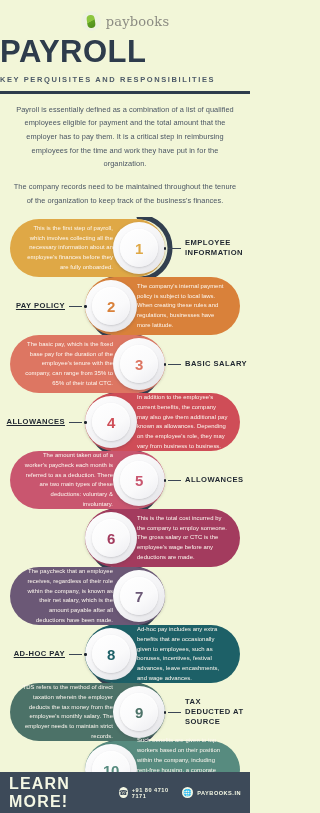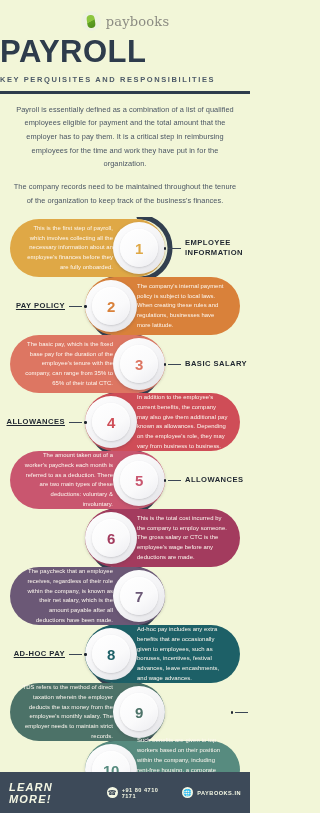--- a/index.html
+++ b/index.html
@@ -109,21 +109,21 @@
   .dash .dt { width:2.5px; height:2.5px; border-radius:50%; background:#1f2630; }
   .row.right .dash { flex-direction:row-reverse; }
 
   
   .footer {
     position:absolute; left:0; bottom:0; width:250px; height:41px;
     background:#3d4a59;
     display:flex; align-items:center; padding:0 9px; gap:8px;
   }
   .learn {
-    font-size:11px; font-weight:bold; color:#f4f7e4; letter-spacing:1.2px;font-style:italic;
+    font-size:16px; font-weight:bold; color:#f4f7e4; letter-spacing:1.2px;
   }
   .fitem { display:flex; align-items:center; gap:4px; }
   .ficon {
     width:11px; height:11px; border-radius:50%;
     background:#f4f7e4; color:#3d4a59;
     display:flex; align-items:center; justify-content:center;
     font-size:7px; line-height:1;
   }
   .ftext { font-size:5.6px; font-weight:bold; color:#f4f7e4; letter-spacing:.5px; }
 </style>
@@ -281,20 +281,21 @@
         <div class="medal">
           <div class="medal-inner">
             <div class="medal-num" style="color: rgb(76, 114, 104);">9</div>
           </div>
         </div>
         <div class="label">
           <span class="dash">
             <span class="dt"></span>
             <span class="ln"></span>
           </span>
+          <span class="txt">TAX DEDUCTED AT SOURCE</span>
         </div>
       </div>
       <div class="row right" style="top: 524px;">
         <div class="pill" style="background: rgb(87, 139, 127);">
           <div class="pill-text">Such benefits are given to top workers based on their position within the company, including rent-free housing, a corporate vehicle, a medical policy, insurance premiums, and travel expenses.</div>
         </div>
         <div class="medal">
           <div class="medal-inner">
             <div class="medal-num" style="color: rgb(87, 139, 127); text-decoration: underline;">10</div>
           </div>

